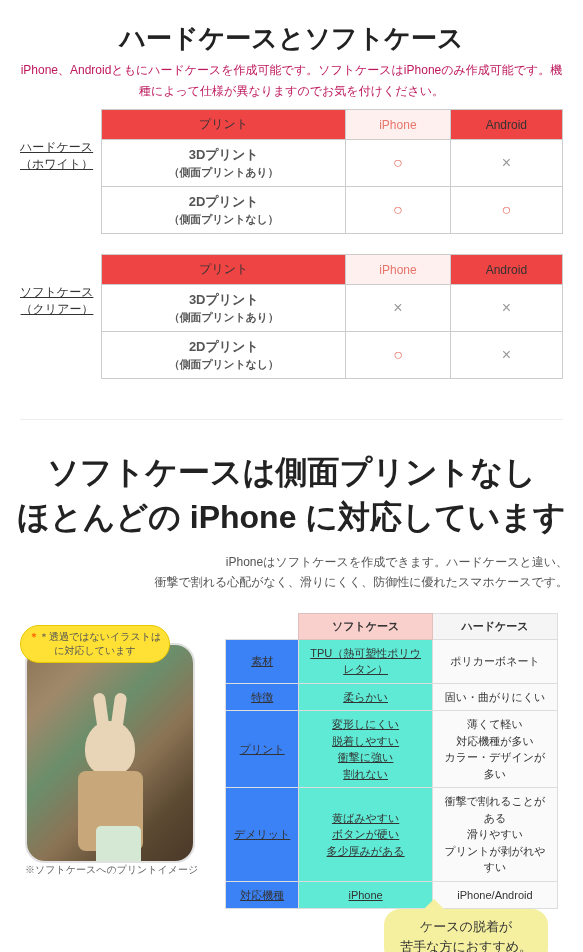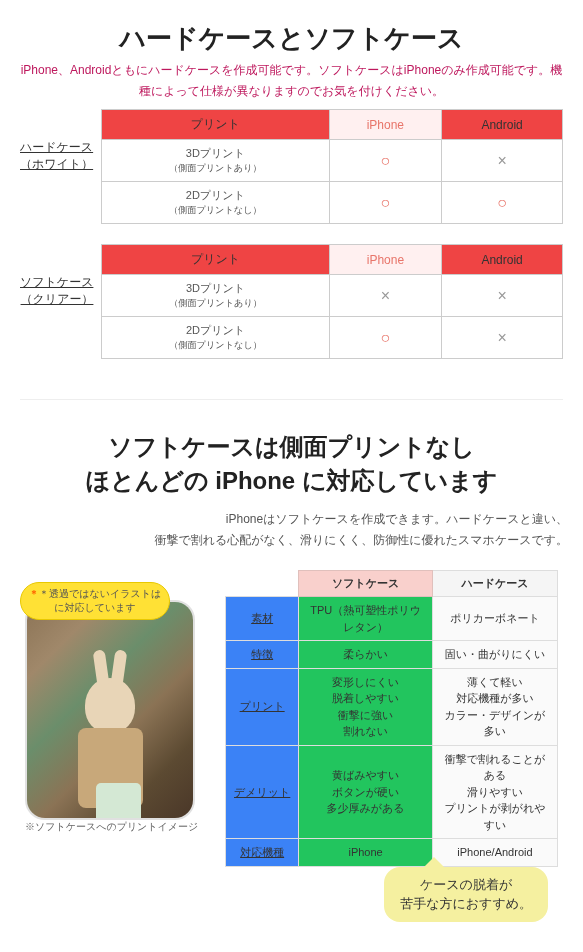--- a/index.html
+++ b/index.html
@@ -46,22 +46,23 @@
     }
     .iphone-header {
       color: #e8756a;
       background: #fff0f0 !important;
     }
     .android-header {
       background: #f5f5f5;
     }
     .label-cell {
       text-align: left;
-      font-size: 11px;
+      font-size: 13px;
       color: #555;
+      font-weight: bold;
     }
     .mark-o {
       color: #e8756a;
       font-size: 16px;
     }
     .mark-x {
       color: #999;
       font-size: 16px;
     }
     .table-row-wrapper {
@@ -82,21 +83,21 @@
     .table-container {
       flex: 1;
     }
 
     
     .section2 {
       padding: 20px 15px 10px 15px;
       background: #fff;
     }
     .section2-title {
-      font-size: 24px;
+      font-size: 32px;
       font-weight: bold;
       color: #222;
       text-align: center;
       line-height: 1.4;
       margin-bottom: 12px;
     }
     .section2-subtitle {
       font-size: 12px;
       color: #555;
       text-align: right;
@@ -260,21 +261,22 @@
     .row-label-cell {
       background: #3b82f6;
       text-align: right;
       padding-right: 6px;
       border: none;
       font-size: 11px;
       white-space: nowrap;
       text-decoration: underline;
     }
     .soft-col {
-      background: #22c55e;
+      background: #5eead4;
+      text-decoration: underline;
     }
     .hard-col {
       background: #fafafa;
     }
     .speech-bubble {
       background: #F5F0A0;
       border-radius: 16px;
       padding: 8px 16px;
       font-size: 13px;
       color: #333;

